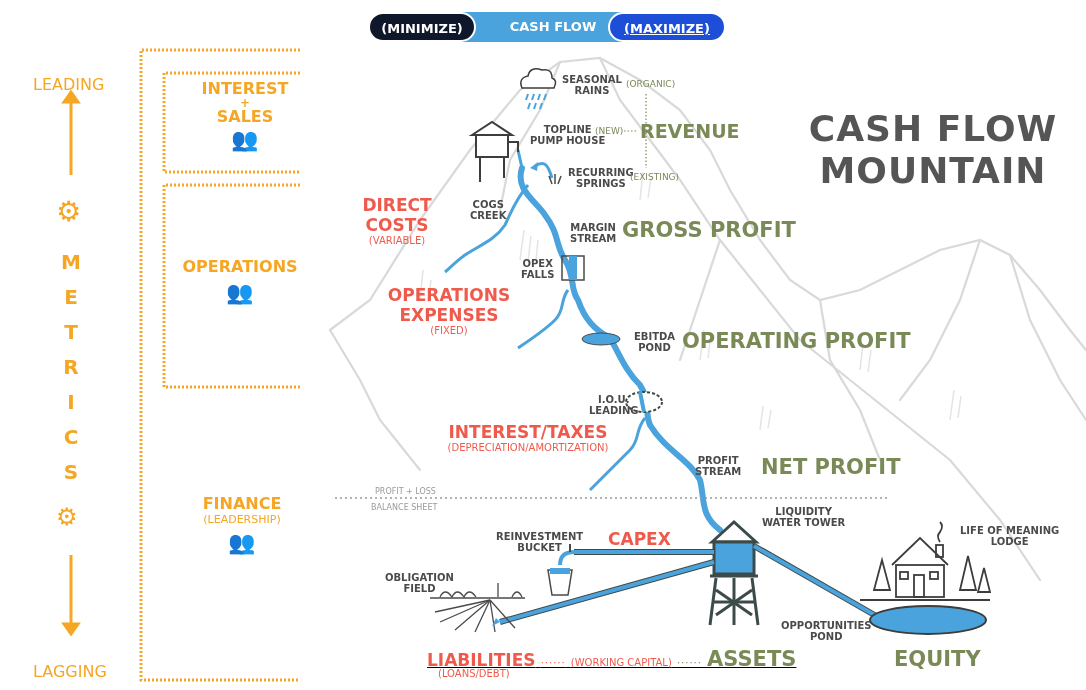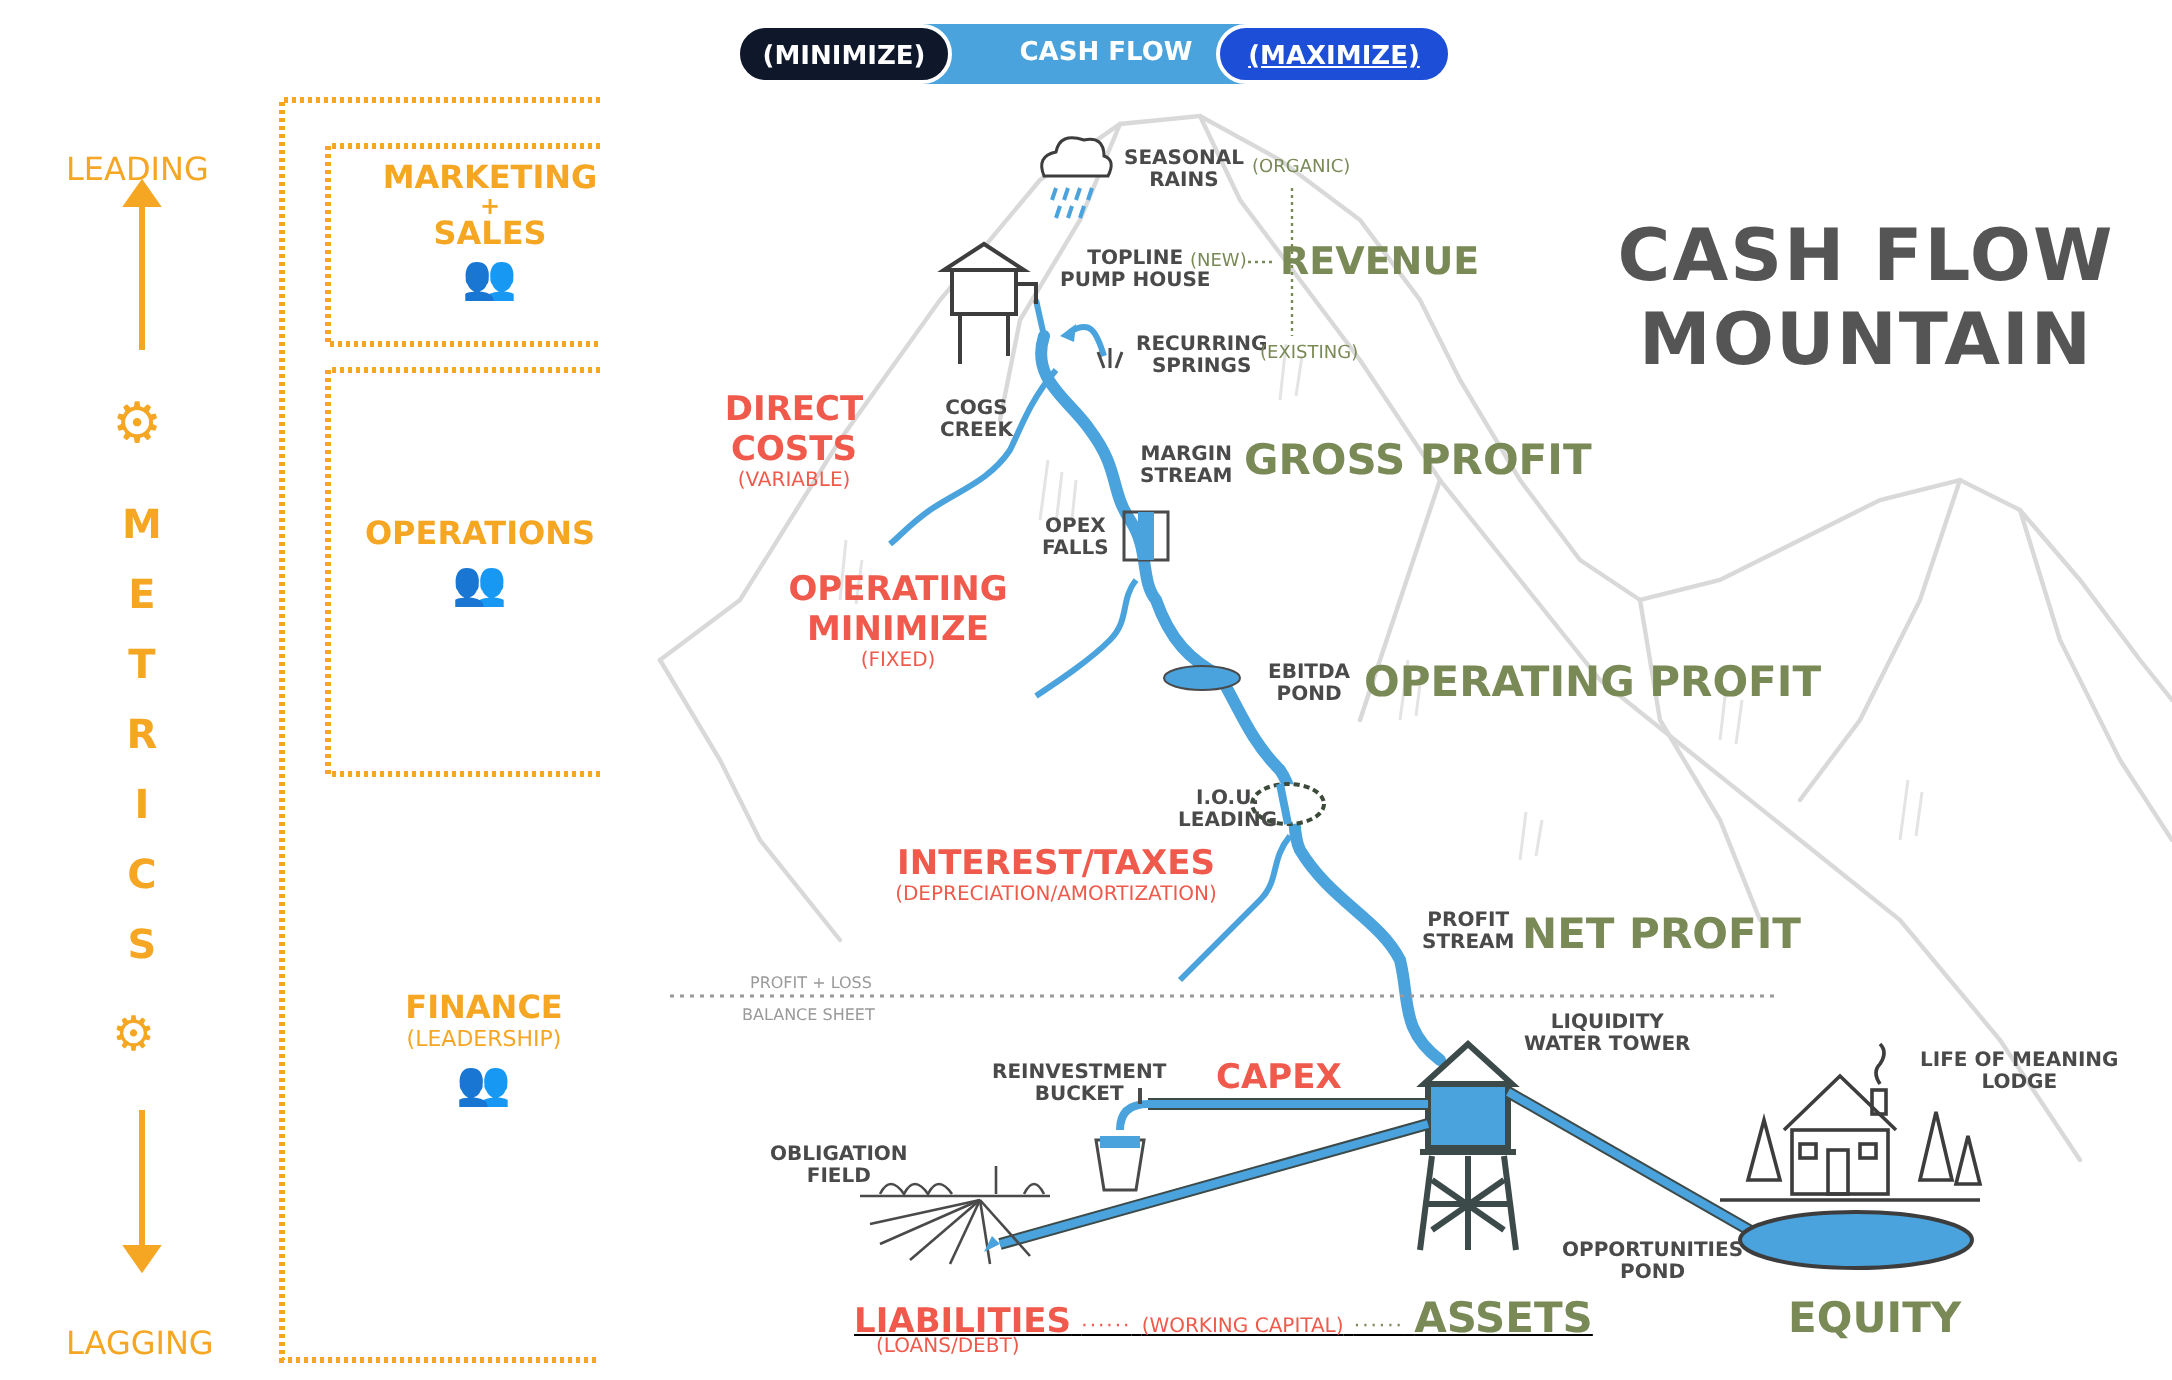--- a/index.html
+++ b/index.html
@@ -200,21 +200,21 @@
   <div class="metric-letter" style="height:35px;">T</div>
   <div class="metric-letter" style="height:35px;">R</div>
   <div class="metric-letter" style="height:35px;">I</div>
   <div class="metric-letter" style="height:35px;">C</div>
   <div class="metric-letter" style="height:35px;">S</div>
 </div>
 <div class="abs" style="left:56px;top:503px;font-size:24px;color:#f5a623;">⚙</div>
 <div class="abs rail-label" style="left:33px;top:650px;">LAGGING</div>
 
 <div class="abs dept" style="left:180px;top:80px;width:130px;">
-  <div>MARKETING</div>
+  <div>INTEREST</div>
   <div style="font-size:12px;line-height:10px;">+</div>
   <div>SALES</div>
   <div style="font-size:22px;line-height:28px;">👥</div>
 </div>
 <div class="abs dept" style="left:172px;top:258px;width:136px;">
   <div>OPERATIONS</div>
   <div style="font-size:22px;line-height:34px;">👥</div>
 </div>
 <div class="abs dept" style="left:180px;top:495px;width:124px;">
   <div>FINANCE</div>
@@ -254,31 +254,31 @@
   <div>FALLS</div>
 </div>
 <div class="abs lbl-dark" style="left:634px;top:331px;">
   <div>EBITDA</div>
   <div>POND</div>
 </div>
 <div class="abs lbl-dark" style="left:589px;top:394px;">
   <div>I.O.U.</div>
   <div>LEADING</div>
 </div>
-<div class="abs lbl-dark" style="left:711px;top:455px;">
+<div class="abs lbl-dark" style="left:695px;top:455px;">
   <div>PROFIT</div>
   <div>STREAM</div>
 </div>
 
 <div class="abs center" style="left:330px;top:195px;width:134px;">
   <div class="lbl-big-red">DIRECT COSTS</div>
   <div class="lbl-small-red">(VARIABLE)</div>
 </div>
 <div class="abs center" style="left:346px;top:285px;width:206px;">
-  <div class="lbl-big-red">OPERATING MINIMIZE</div>
+  <div class="lbl-big-red">OPERATIONS EXPENSES</div>
   <div class="lbl-small-red">(FIXED)</div>
 </div>
 <div class="abs center" style="left:436px;top:422px;width:184px;">
   <div class="lbl-big-red">INTEREST/TAXES</div>
   <div class="lbl-small-red">(DEPRECIATION/AMORTIZATION)</div>
 </div>
 
 <div class="abs lbl-big-green" style="left:622px;top:218px;">GROSS PROFIT</div>
 <div class="abs lbl-big-green" style="left:682px;top:329px;">OPERATING PROFIT</div>
 <div class="abs lbl-big-green" style="left:761px;top:455px;">NET PROFIT</div>

